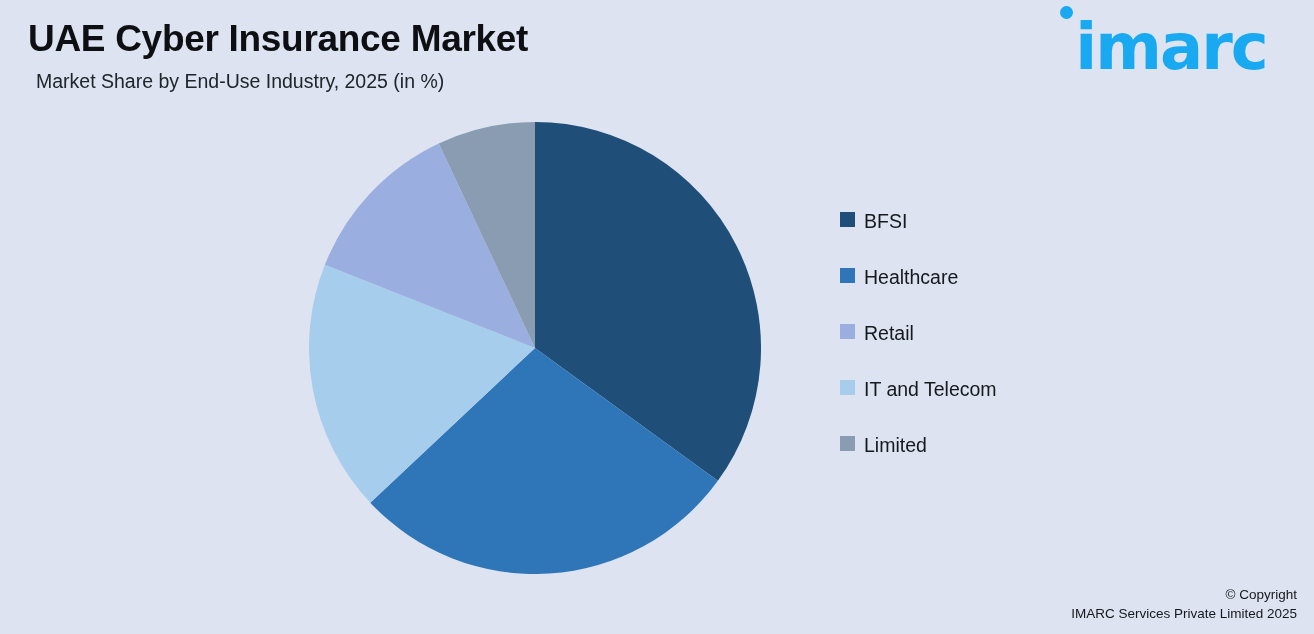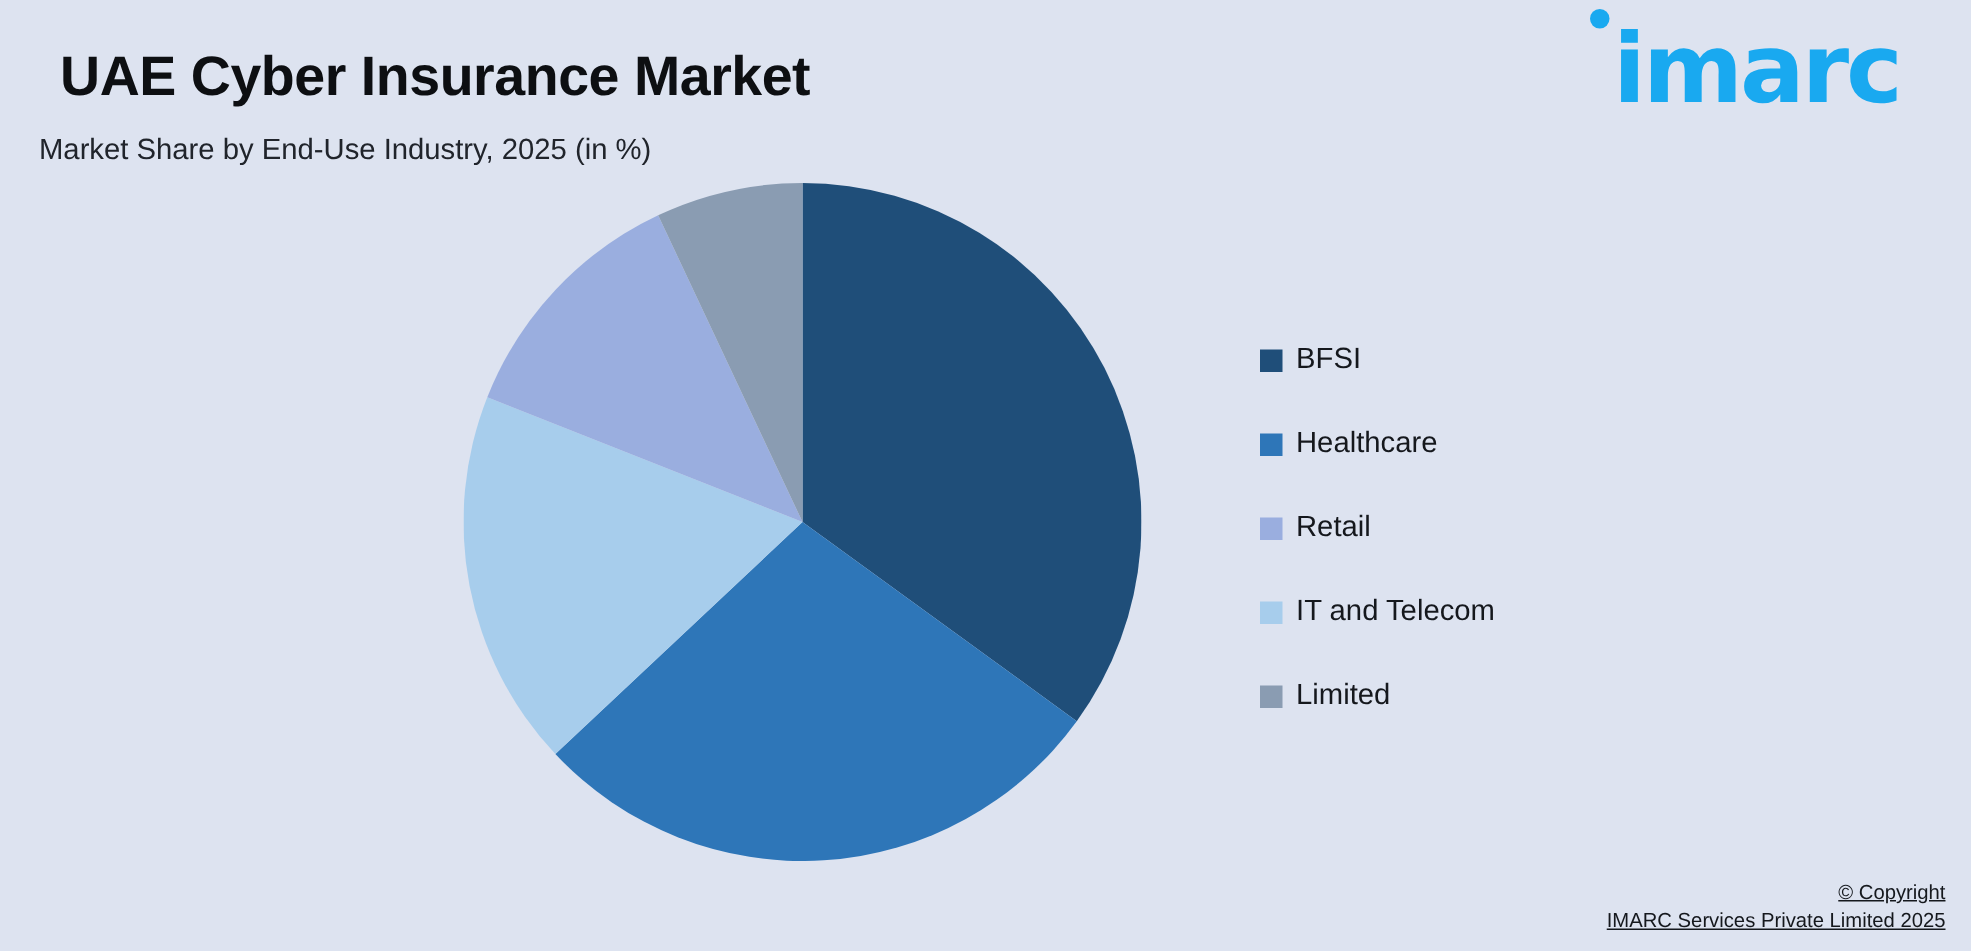--- a/index.html
+++ b/index.html
@@ -27,28 +27,28 @@
     left: 24px;
     top: 14px;
     width: 900px;
   }
   .chart-title {
     font-size: 37px;
     font-weight: 700;
     color: #0d0f12;
     letter-spacing: -0.3px;
     line-height: 1.15;
-    margin: 16px;
+    margin: 4px;
     white-space: nowrap;
   }
   .chart-subtitle {
     font-size: 19.5px;
     font-weight: 400;
     color: #20242b;
-    margin: 9px 0 0 2px;
+    margin: 9px 0 0 12px;
     line-height: 1.2;
     white-space: nowrap;
   }
 
   
   .logo-block {
     position: absolute;
     right: 8px;
     top: 10px;
     width: 270px;
@@ -91,21 +91,20 @@
 
   
   .legend {
     position: absolute;
     left: 840px;
     top: 212px;
     width: 300px;
   }
   .legend-item {
     display: flex;
-    align-items: center;
     height: 56px;
   }
   .legend-swatch {
     width: 15px;
     height: 15px;
     flex: 0 0 15px;
     margin-right: 9px;
   }
   .legend-label {
     font-size: 19.5px;
@@ -119,21 +118,20 @@
     position: absolute;
     right: 17px;
     bottom: 10px;
     text-align: right;
   }
   .footer-line {
     font-size: 13.5px;
     color: #15181d;
     line-height: 1.45;
     white-space: nowrap;
-    text-decoration: underline;
   }
 </style>
 </head>
 <body style="background: rgb(221, 227, 240);">
 
 <div id="root">
 
   <div class="header">
     <h1 class="chart-title">UAE Cyber Insurance Market</h1>
     <p class="chart-subtitle">Market Share by End-Use Industry, 2025 (in %)</p>

